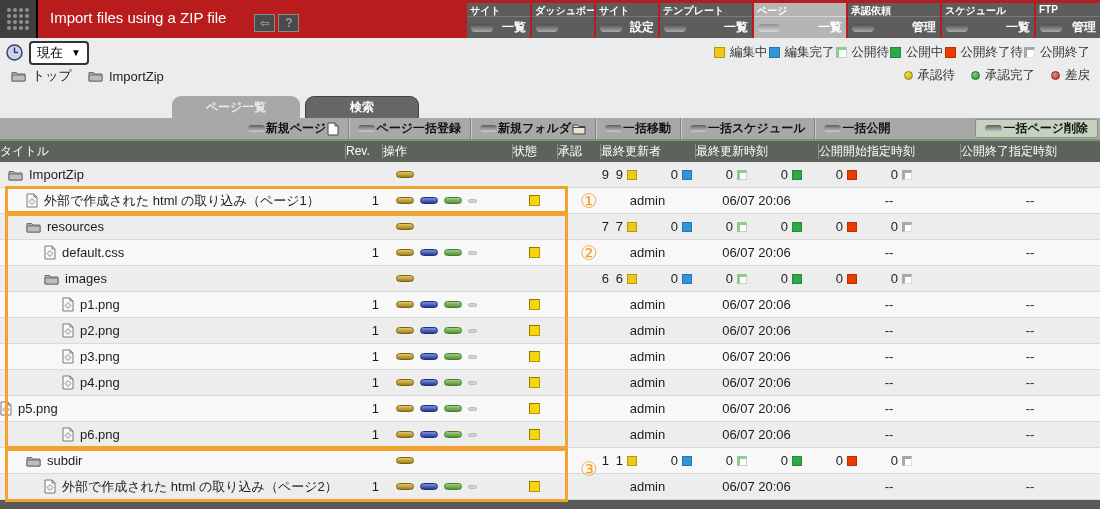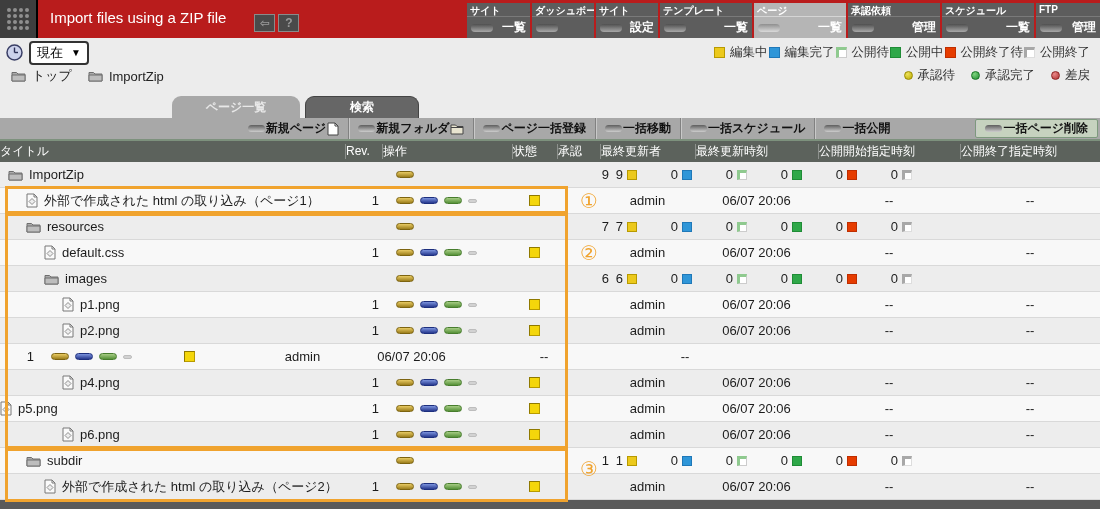--- a/index.html
+++ b/index.html
@@ -268,31 +268,31 @@
       <span>新規ページ</span>
       <span>
         <svg width="12" height="14" viewBox="0 0 12 14">
           <path d="M1 1 h7 l3 3 v9 H1 Z" fill="#fff" stroke="#444"></path>
           <path d="M8 1 v3 h3" fill="none" stroke="#444"></path>
         </svg>
       </span>
     </div>
     <div class="tbtn">
       <span class="bpill"></span>
+      <span>ページ一括登録</span>
+    </div>
+    <div class="tbtn">
+      <span class="bpill"></span>
       <span>新規フォルダ</span>
       <span>
         <svg width="14" height="12" viewBox="0 0 14 12">
           <path d="M1 2 h4.5 l1.5 1.5 H13 V11 H1 Z" fill="#e8e4d0" stroke="#444"></path>
           <path d="M1 4.5 H13" stroke="#444" fill="none"></path>
         </svg>
       </span>
-    </div>
-    <div class="tbtn">
-      <span class="bpill"></span>
-      <span>ページ一括登録</span>
     </div>
     <div class="tbtn">
       <span class="bpill"></span>
       <span>一括移動</span>
     </div>
     <div class="tbtn">
       <span class="bpill"></span>
       <span>一括スケジュール</span>
     </div>
     <div class="tbtn">
@@ -548,20 +548,30 @@
       <div class="c-status" style="width:45px">
         <span class="stq"></span>
       </div>
       <div class="c-center" style="width:43px"></div>
       <div class="c-center" style="width:95px">admin</div>
       <div class="c-center" style="width:123px">06/07 20:06</div>
       <div class="c-center" style="width:142px">--</div>
       <div class="c-center" style="width:140px">--</div>
     </div>
     <div class="row">
+      <div class="c-title" style="width:345px;padding-left:62px">
+        <span>
+          <svg width="12" height="15" viewBox="0 0 12 15">
+            <path d="M1 1 h7 l3 3 v10 H1 Z" fill="#fafafa" stroke="#787878"></path>
+            <path d="M8 1 v3 h3" fill="none" stroke="#787878"></path>
+            <path d="M6 5.5 L9 8.5 L6 11.5 L3 8.5 Z" fill="#ededed" stroke="#8f8f8f"></path>
+          </svg>
+        </span>
+        <span>p3.png</span>
+      </div>
       <div class="c-rev" style="width:37px">1</div>
       <div class="c-ops" style="width:130px">
         <span class="op op-y"></span>
         <span class="op op-b"></span>
         <span class="op op-g"></span>
         <span class="op-s"></span>
       </div>
       <div class="c-status" style="width:45px">
         <span class="stq"></span>
       </div>

